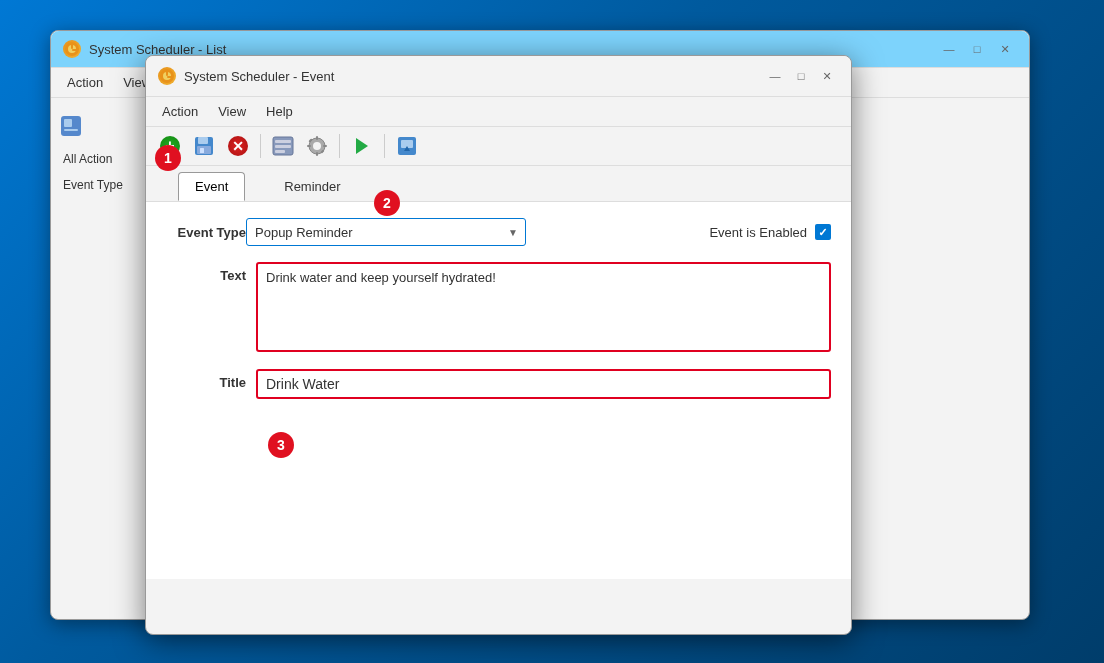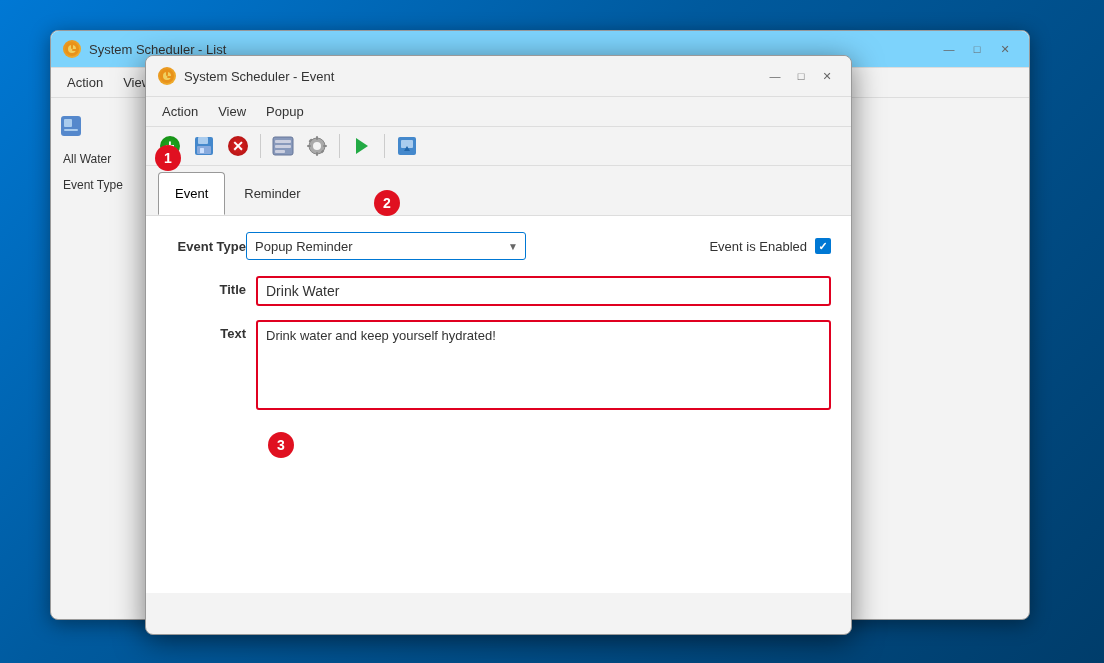--- a/index.html
+++ b/index.html
@@ -262,28 +262,29 @@
 
     
     .event-tabs {
       display: flex;
       padding: 6px 12px 0;
       background: #f3f3f3;
       border-bottom: 1px solid #ddd;
     }
 
     .tab {
-      padding: 13px 16px;
+      padding: 6px 16px;
       cursor: pointer;
       font-size: 13px;
       color: #333;
       border: 1px solid transparent;
       border-radius: 4px 4px 0 0;
       margin-right: 2px;
       position: relative;
+      margin-left: 20px;
     }
     .tab.active {
       background: white;
       border-color: #999 #999 white;
       color: #000;
       font-weight: 500;
     }
 
     .form-label {
       font-size: 13px;
@@ -440,21 +441,21 @@
   </div>
   <div class="bg-content">
     <div class="bg-sidebar">
       <div class="bg-toolbar-icon">
         <svg width="26" height="26" viewBox="0 0 26 26">
           <rect x="3" y="3" width="20" height="20" rx="3" fill="#5588cc"></rect>
           <rect x="6" y="6" width="8" height="8" fill="#aaccee" rx="1"></rect>
           <rect x="6" y="16" width="14" height="2" fill="#aaccee" rx="1"></rect>
         </svg>
       </div>
-      <div class="bg-sidebar-item">All Water</div>
+      <div class="bg-sidebar-item">All Action</div>
       <div class="bg-sidebar-item">Event Type</div>
     </div>
   </div>
 </div>
 
 <div class="event-window">
 
   <div class="event-titlebar">
     <div class="app-icon">
       <svg width="16" height="16" viewBox="0 0 16 16">
@@ -468,21 +469,21 @@
     <div class="win-controls">
       <div class="win-btn">—</div>
       <div class="win-btn">□</div>
       <div class="win-btn close">✕</div>
     </div>
   </div>
 
   <div class="event-menu">
     <div class="event-menu-item">Action</div>
     <div class="event-menu-item">View</div>
-    <div class="event-menu-item">Popup</div>
+    <div class="event-menu-item">Help</div>
   </div>
 
   <div class="event-toolbar">
     <button class="toolbar-btn">
       <div class="icon-add">+</div>
     </button>
     <button class="toolbar-btn">
       <svg width="22" height="22" viewBox="0 0 22 22">
         <rect x="2" y="2" width="18" height="18" rx="2" fill="#4488cc"></rect>
         <rect x="5" y="2" width="10" height="7" fill="#aaccee" rx="1"></rect>
@@ -546,32 +547,32 @@
           <option>Shutdown</option>
         </select>
       </div>
       <div class="event-enabled-right">
         <span class="form-label" style="min-width:auto;font-weight:normal;">Event is Enabled</span>
         <div class="checkbox-blue"></div>
       </div>
     </div>
 
     <div class="form-full-row">
+      <span class="form-label">Text</span>
+      <div class="input-wrapper">
+        <textarea class="text-area" style="">Drink water and keep yourself hydrated!</textarea>
+      </div>
+    </div>
+
+    <div class="form-full-row">
       <span class="form-label">Title</span>
       <div class="input-wrapper">
         <input type="text" class="text-input" value="Drink Water" style="">
       </div>
     </div>
 
-    <div class="form-full-row">
-      <span class="form-label">Text</span>
-      <div class="input-wrapper">
-        <textarea class="text-area" style="">Drink water and keep yourself hydrated!</textarea>
-      </div>
-    </div>
-
     <div class="extra-area"></div>
   </div>
 </div>
 
 <div class="annotation-circle num-badge" style="top: 145px; left: 155px;">1</div>
 <div class="annotation-circle num-badge" style="top: 190px; left: 374px;">2</div>
 <div class="annotation-circle num-badge" style="top: 432px; left: 268px;">3</div>
 
 </body></html>

